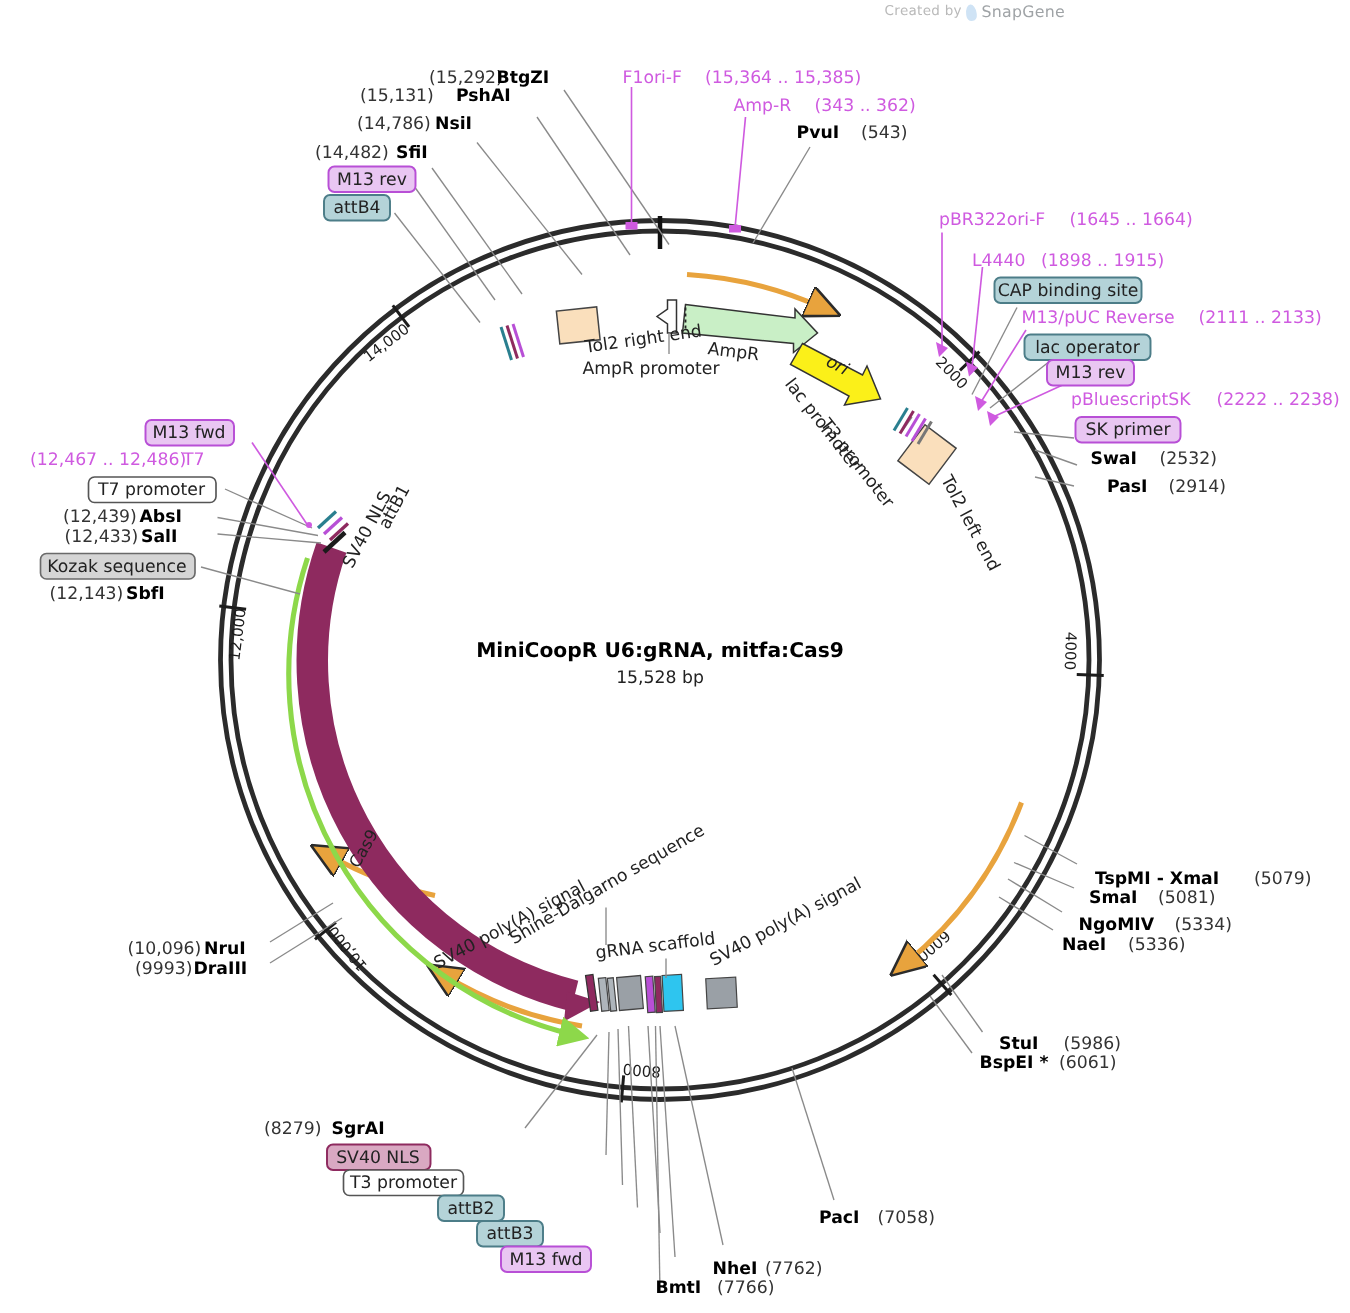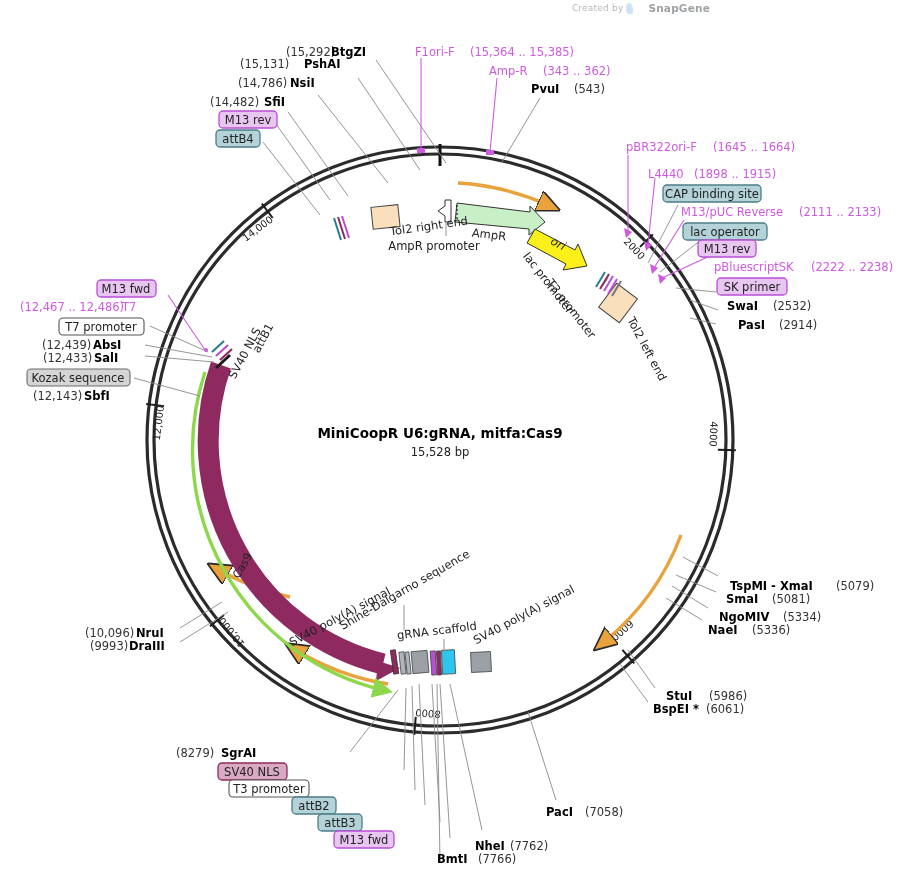--- a/index.html
+++ b/index.html
@@ -3,21 +3,21 @@
 <meta charset="utf-8">
 <title>Plasmid Map</title>
 <style>
   html,body{margin:0;padding:0;background:#ffffff;}
   body{width:900px;height:875px;position:relative;overflow:hidden;
        font-family:"DejaVu Sans","Liberation Sans",sans-serif;color:#1a1a1a;}
   #stage{position:absolute;left:0;top:0;width:718px;height:875px;}
   svg{position:absolute;left:0;top:0;width:900px;height:875px;}
   .wm{position:absolute;right:8px;top:2px;font-size:9px;color:#b9b9b9;
       letter-spacing:.2px;display:flex;align-items:center;gap:3px;}
-  .wm .sg{color:#9fa3a6;font-weight:bold;font-size:10.5px;margin-left:12px;}
+  .wm .sg{color:#9fa3a6;font-weight:normal;font-size:10.5px;}
   .wm .leaf{display:inline-block;width:7px;height:11px;
       background:#cfe3f5;border-radius:55% 55% 48% 48%/62% 62% 38% 38%;transform:rotate(-8deg);}
   text{dominant-baseline:middle;}
   .enz{font-weight:bold;font-size:11.5px;fill:#000;}
   .pos{font-size:11.5px;fill:#333;}
   .prim{font-size:11.5px;fill:#cf5ae0;}
   .featlbl{font-size:11.5px;fill:#222;}
   .title{font-size:13.5px;font-weight:bold;fill:#000;}
   .bp{font-size:11.5px;fill:#222;}
   .tick{font-size:10px;fill:#1c1c1c;}

